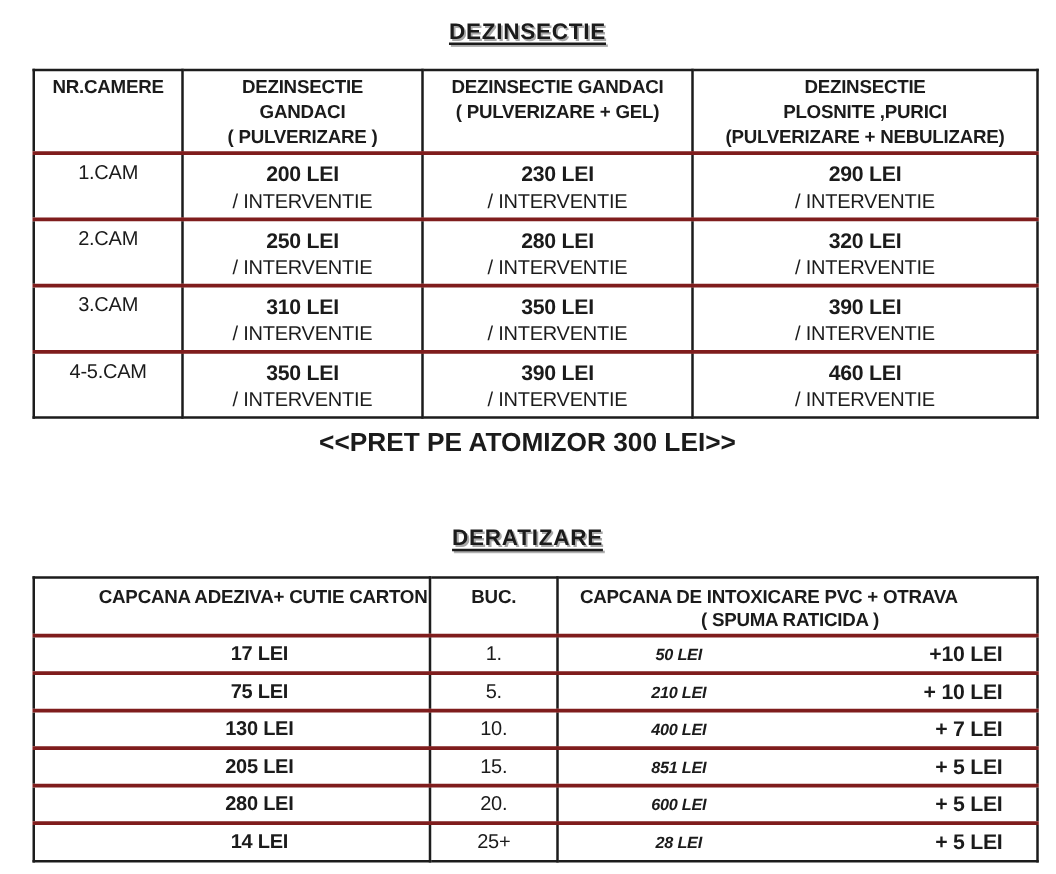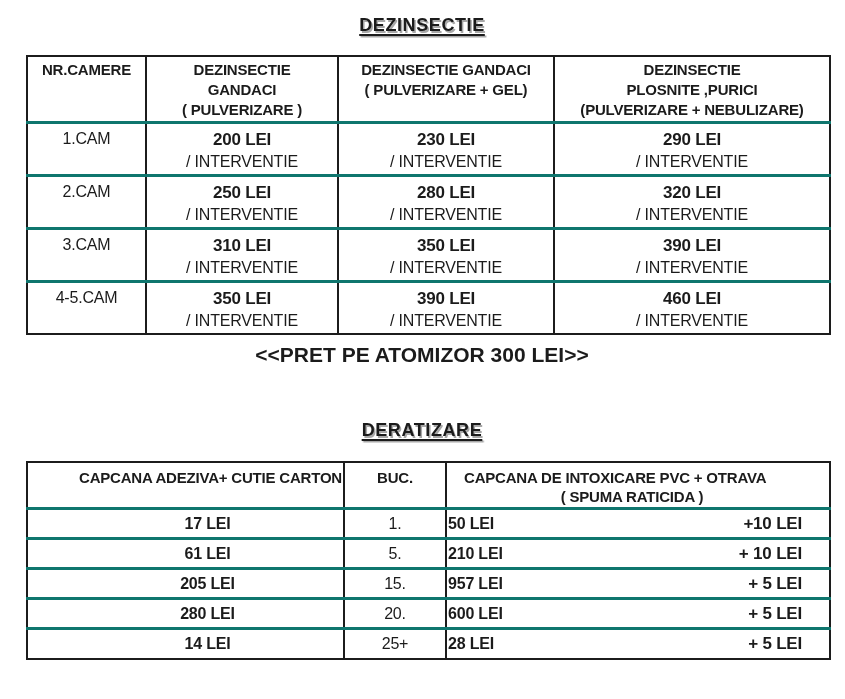--- a/index.html
+++ b/index.html
@@ -27,21 +27,21 @@
   .title2 { padding-top: 0; margin-top: 52px; }
 
   table {
     border-collapse: collapse;
     table-layout: fixed;
     margin-left: 26px;
     width: 803px;
     letter-spacing: -0.2px;
   }
   th, td { border: 2px solid #1c1c1c; }
-  tbody tr { border-top: 3px solid #0f766e; }
+  tbody tr { border-top: 3px solid #7f1d1d; }
 
   
   .t1 { margin-top: 19px; border-radius: 10px; }
   .t1 thead tr { height: 65px; }
   .t1 tbody tr { height: 48px; }
   .t1 th {
     vertical-align: top;
     text-align: center;
     font-weight: bold;
     font-size: 15px;
@@ -69,21 +69,21 @@
   .t2 tbody tr { height: 30px; }
   .t2 th { vertical-align: top; font-weight: bold; font-size: 15px; line-height: 19px; padding-top: 5px; }
   .h-left { text-align: right; padding-left: 13px; }
   .h-center { text-align: center; }
   .h-col3 .l1 { display: block; text-align: left; padding-left: 16px; }
   .h-col3 .l2 { display: block; text-align: center; padding-right: 12px; }
   .t2 td { vertical-align: middle; }
   .v1 { text-align: center; font-weight: bold; font-size: 16px; padding-left: 45px; }
   .v2 { text-align: center; font-weight: normal; font-size: 16px; }
   .cell3 { display: flex; align-items: center; width: 100%; }
-  .pvc   { flex: 0 0 50%; text-align: left; font-weight: bold; font-size: 16px; }
+  .pvc   { flex: 0 0 50%; text-align: center; font-weight: bold; font-size: 13px; font-style: italic; }
   .spuma { flex: 0 0 50%; text-align: right; padding-right: 26px; font-weight: bold; font-size: 17px; }
 </style>
 </head>
 <body>
 
 <div class="page">
 
   <div class="title">DEZINSECTIE</div>
 
   <table class="t1">
@@ -203,35 +203,45 @@
         <td class="v1">17 LEI</td>
         <td class="v2">1.</td>
         <td>
           <div class="cell3">
             <span class="pvc">50 LEI</span>
             <span class="spuma">+10 LEI</span>
           </div>
         </td>
       </tr>
       <tr>
-        <td class="v1">61 LEI</td>
+        <td class="v1">75 LEI</td>
         <td class="v2">5.</td>
         <td>
           <div class="cell3">
             <span class="pvc">210 LEI</span>
             <span class="spuma">+ 10 LEI</span>
           </div>
         </td>
       </tr>
       <tr>
+        <td class="v1">130 LEI</td>
+        <td class="v2">10.</td>
+        <td>
+          <div class="cell3">
+            <span class="pvc">400 LEI</span>
+            <span class="spuma">+ 7 LEI</span>
+          </div>
+        </td>
+      </tr>
+      <tr>
         <td class="v1">205 LEI</td>
         <td class="v2">15.</td>
         <td>
           <div class="cell3">
-            <span class="pvc">957 LEI</span>
+            <span class="pvc">851 LEI</span>
             <span class="spuma">+ 5 LEI</span>
           </div>
         </td>
       </tr>
       <tr>
         <td class="v1">280 LEI</td>
         <td class="v2">20.</td>
         <td>
           <div class="cell3">
             <span class="pvc">600 LEI</span>

